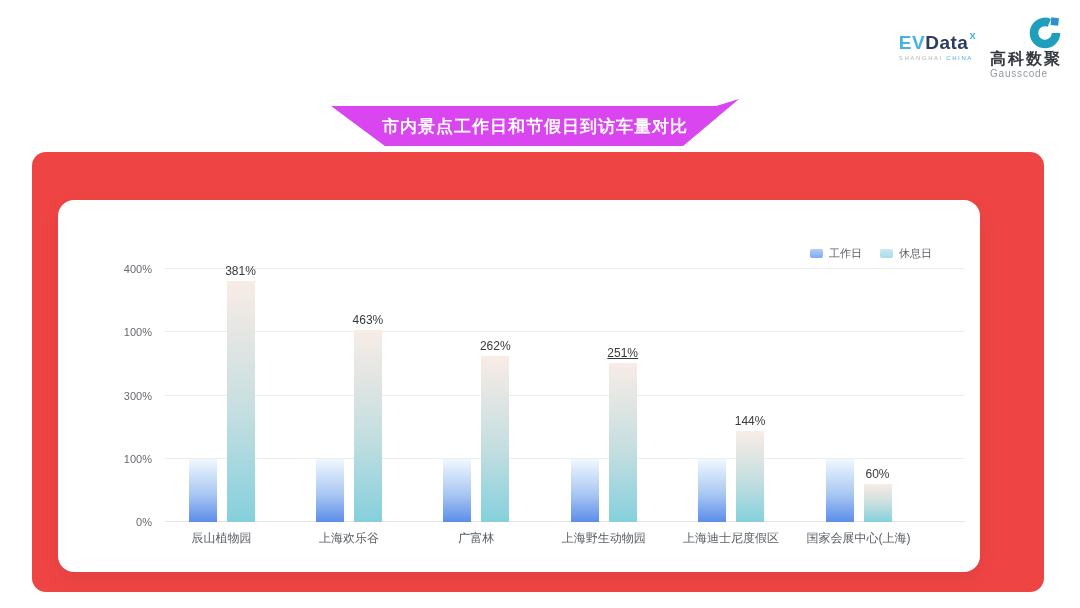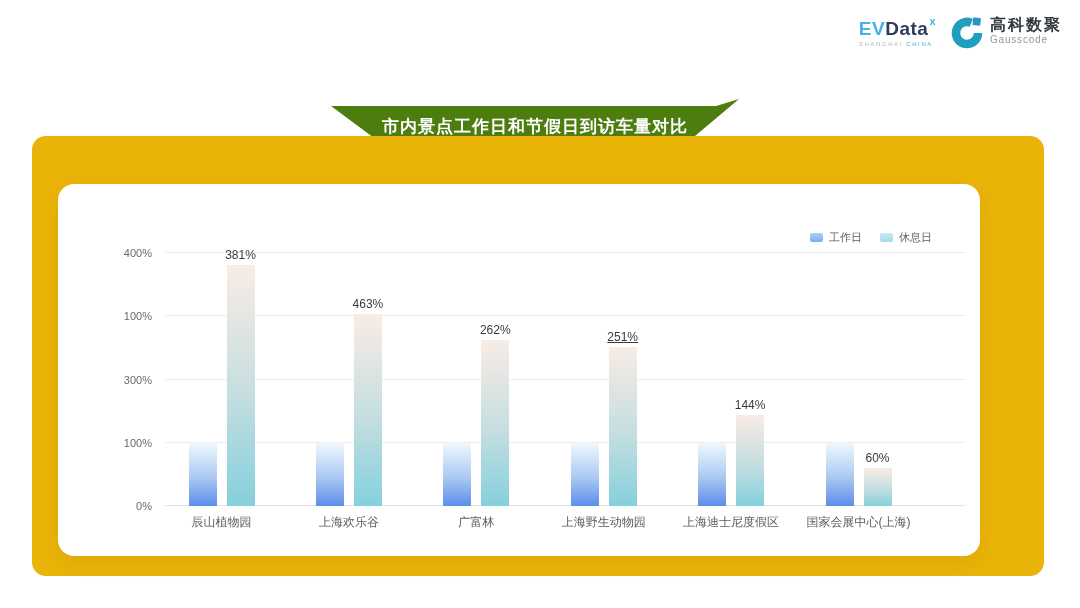--- a/index.html
+++ b/index.html
@@ -8,34 +8,34 @@
 
   
   .logo-row{position:absolute;top:16px;right:18px;display:flex;align-items:center;gap:14px;}
   .evdata-logo{display:flex;flex-direction:column;line-height:1;}
   .ev-main{font-weight:bold;font-size:19px;letter-spacing:0.5px;text-align:center;}
   .ev-main .ev{color:#47b2e8;}
   .ev-main .dta{color:#2c3c5e;}
   .ev-main .sup{color:#47b2e8;font-size:11px;vertical-align:top;position:relative;top:-3px;margin-left:1px;}
   .ev-sub{font-size:6px;letter-spacing:1.6px;margin-top:3px;color:#b3b5b8;}
   .ev-sub .cyan{color:#47b2e8;}
-  .gauss-logo{display:flex;align-items:flex-start;gap:6px;}
+  .gauss-logo{display:flex;align-items:flex-end;flex-direction:column;}
   .gauss-text .cn{font-size:16px;font-weight:bold;color:#34393f;letter-spacing:2px;line-height:1.1;}
   .gauss-text .en{font-size:10px;color:#92989d;letter-spacing:0.8px;line-height:1.1;}
 
   
   .banner{position:absolute;left:331px;top:99px;width:408px;height:47px;
-          background:#4d7c0f;
+          background:#d946ef;
           clip-path:polygon(0 15%,94.4% 15%,100% 0,86.3% 100%,13.2% 100%);
           display:flex;align-items:center;justify-content:center;}
   .banner span{color:#ffffff;font-size:17px;font-weight:bold;letter-spacing:1px;padding-top:7px;}
 
   
-  .panel{position:absolute;left:32px;top:136px;width:1012px;height:440px;
-         background:#eab308;border-radius:14px;}
+  .panel{position:absolute;left:32px;top:152px;width:1012px;height:440px;
+         background:#ef4444;border-radius:14px;}
   .card{position:absolute;left:26px;top:48px;width:922px;height:372px;background:#ffffff;
         border-radius:16px;box-shadow:0 6px 20px rgba(0,0,0,0.06);}
 
   
   .legend{position:absolute;top:46px;right:48px;display:flex;align-items:center;gap:18px;}
   .legend-item{display:flex;align-items:center;gap:6px;cursor:pointer;}
   .legend-marker{width:13px;height:9px;border-radius:2px;}
   .legend-label{font-size:11px;color:#5a5f66;}
 
   

